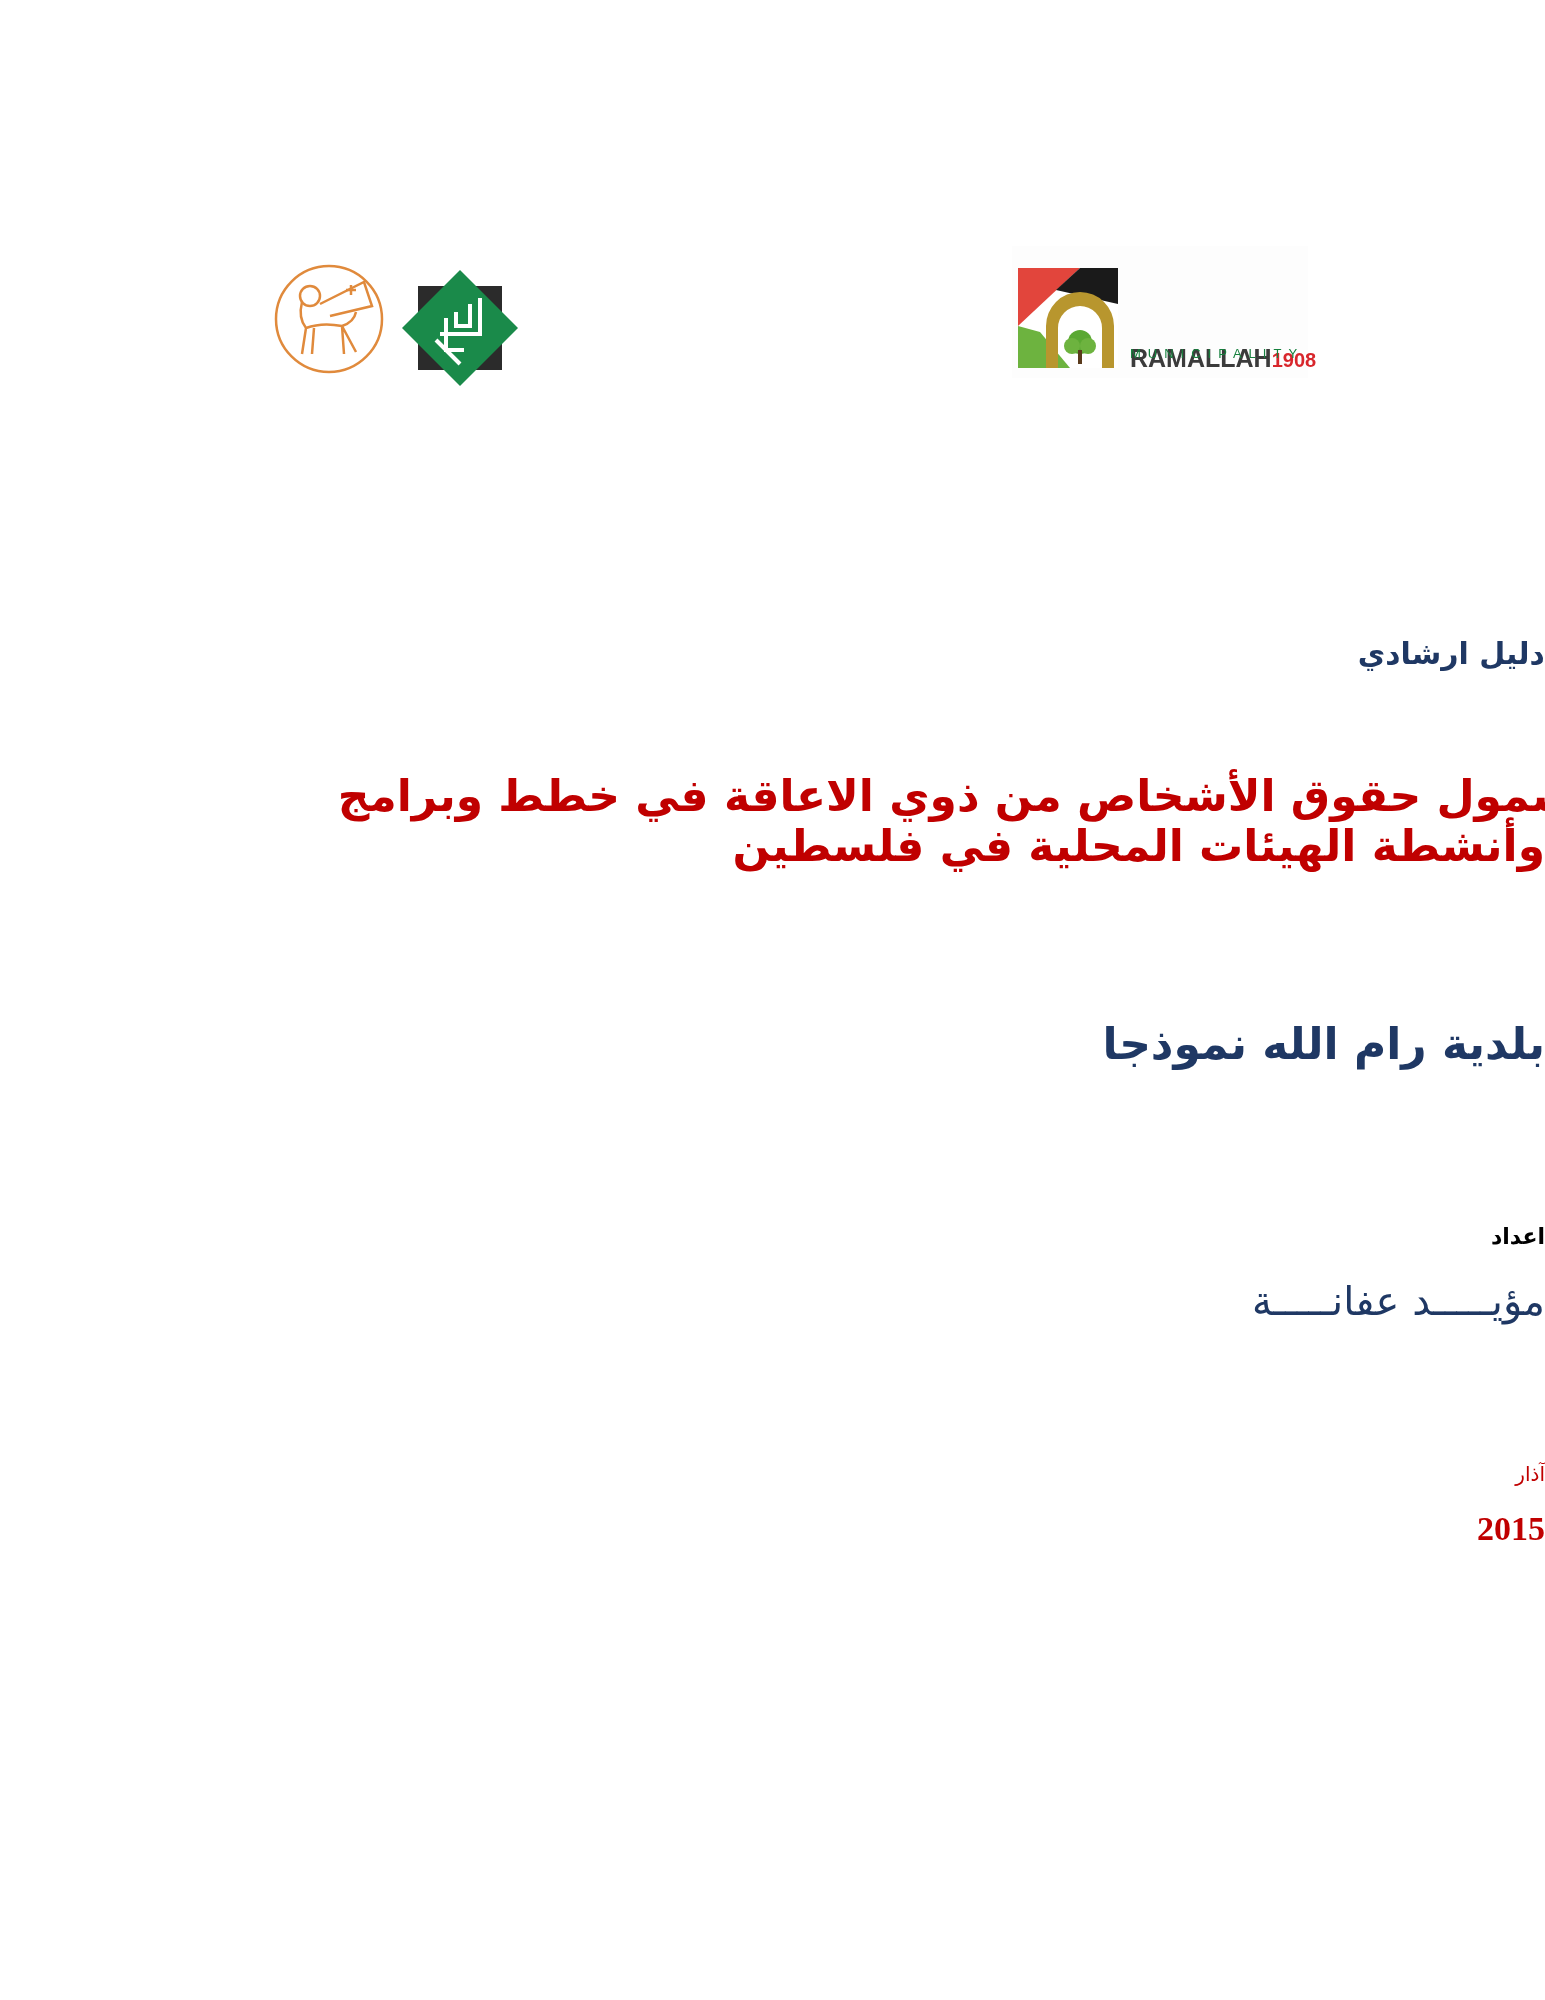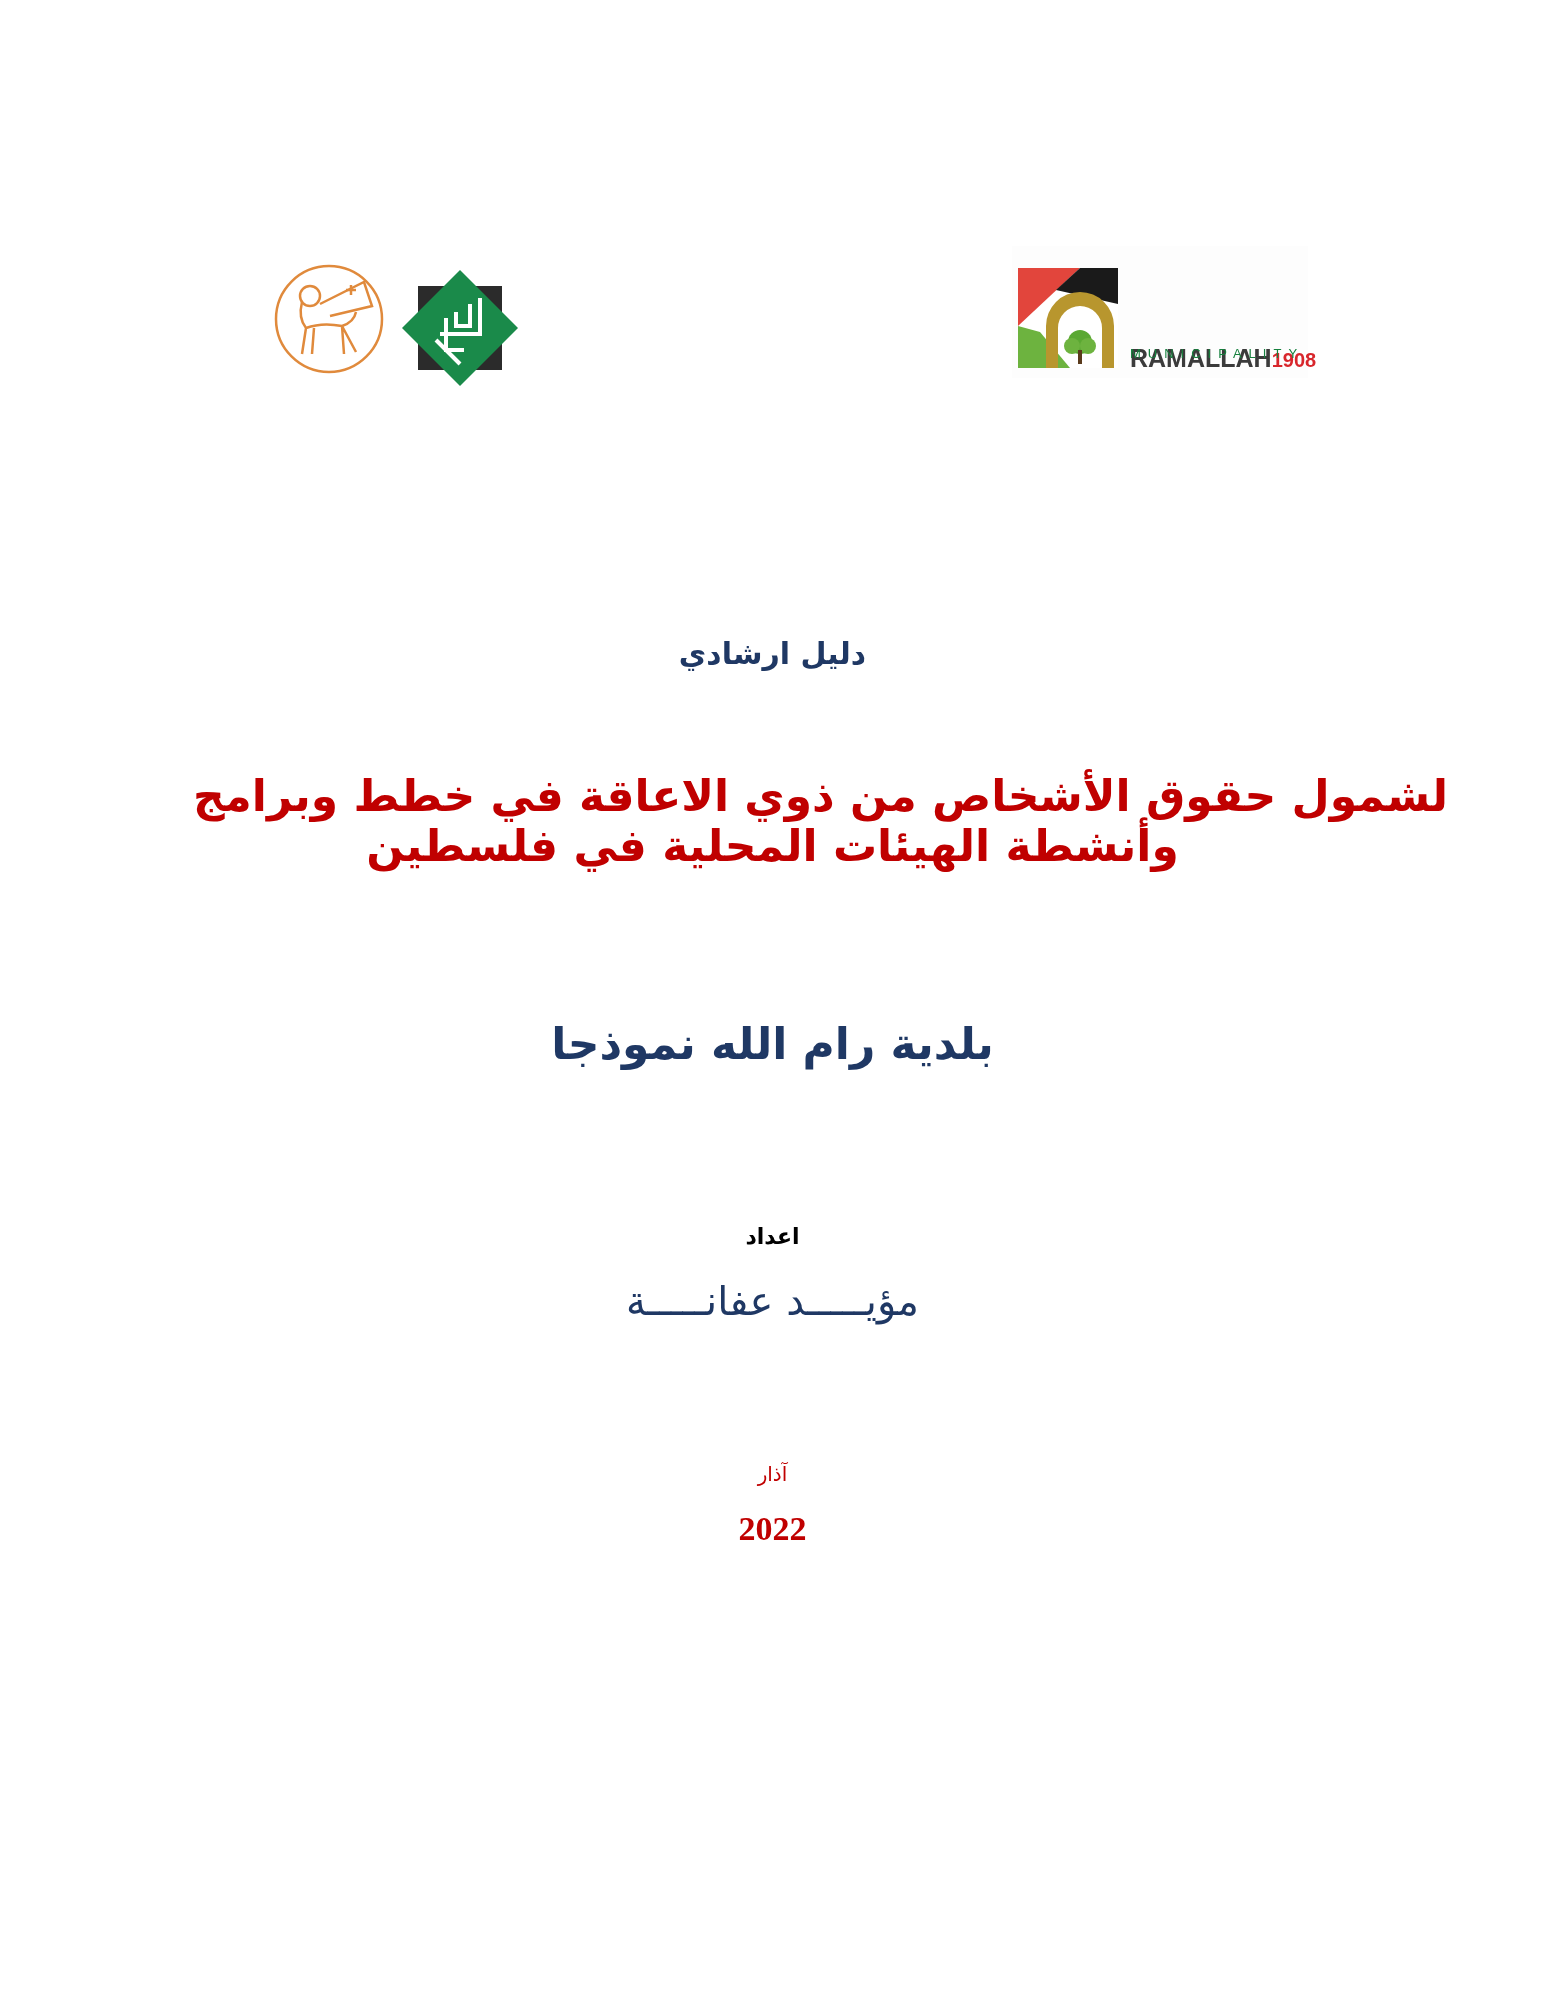--- a/index.html
+++ b/index.html
@@ -1,18 +1,18 @@
 <!DOCTYPE html>
 <html><head>
 <meta charset="utf-8">
 <style>
   html, body { margin: 0; padding: 0; background: #ffffff; }
   body { width: 1545px; height: 2000px; position: relative; overflow: hidden; font-family: "DejaVu Sans", sans-serif; }
   .abs { position: absolute; }
-  .center-line { position: absolute; left: 0; width: 1545px; text-align: center; direction: rtl; font-weight: bold; }
+  .center-line { position: absolute; left: 0; width: 1545px; direction: rtl; font-weight: bold; }
   .navy { color: #1f3864; }
   .red { color: #c00000; }
 
   
   #ram-logo { left: 1012px; top: 246px; width: 296px; height: 132px; background: #fdfdfd; }
   #ram-emblem { left: 6px; top: 22px; width: 100px; height: 100px; overflow: hidden; }
   #ram-script { left: 118px; top: 14px; width: 170px; font-size: 40px; color: #222; font-family: "DejaVu Serif", serif; font-style: italic; direction: rtl; text-align: right; line-height: 48px; }
   #ram-name { left: 118px; top: 70px; font-size: 25px; font-weight: bold; color: #3b3b3b; font-family: "Liberation Sans", sans-serif; letter-spacing: 0px; white-space: nowrap; margin-top: 28px; }
   #ram-year { color: #d8262c; font-size: 20px; }
   #ram-muni { left: 118px; top: 100px; font-size: 13px; letter-spacing: 7px; color: #15803d; font-family: "Liberation Sans", sans-serif; white-space: nowrap; }
@@ -69,13 +69,13 @@
 
 <div class="center-line red" style="top:770px; font-size:44px;padding-left:48px;">لشمول حقوق الأشخاص من ذوي الاعاقة في خطط وبرامج</div>
 <div class="center-line red" style="top:820px; font-size:44px;">وأنشطة الهيئات المحلية في فلسطين</div>
 
 <div class="center-line navy" style="top:1018px; font-size:44px;">بلدية رام الله نموذجا</div>
 
 <div class="center-line" style="top:1224px; font-size:22px; color:#000000;">اعداد</div>
 <div class="center-line navy" style="top:1278px; font-size:40px; font-weight:normal;">مؤيـــــد عفانـــــة</div>
 
 <div class="center-line red" style="top:1462px; font-size:20px; font-weight:normal;">آذار</div>
-<div class="center-line red" style="top:1510px; font-size:34px; font-family:'Liberation Serif', serif;">2022</div>
+<div class="center-line red" style="top:1510px; font-size:34px; font-family:'Liberation Serif', serif;">2015</div>
 
 </body></html>

